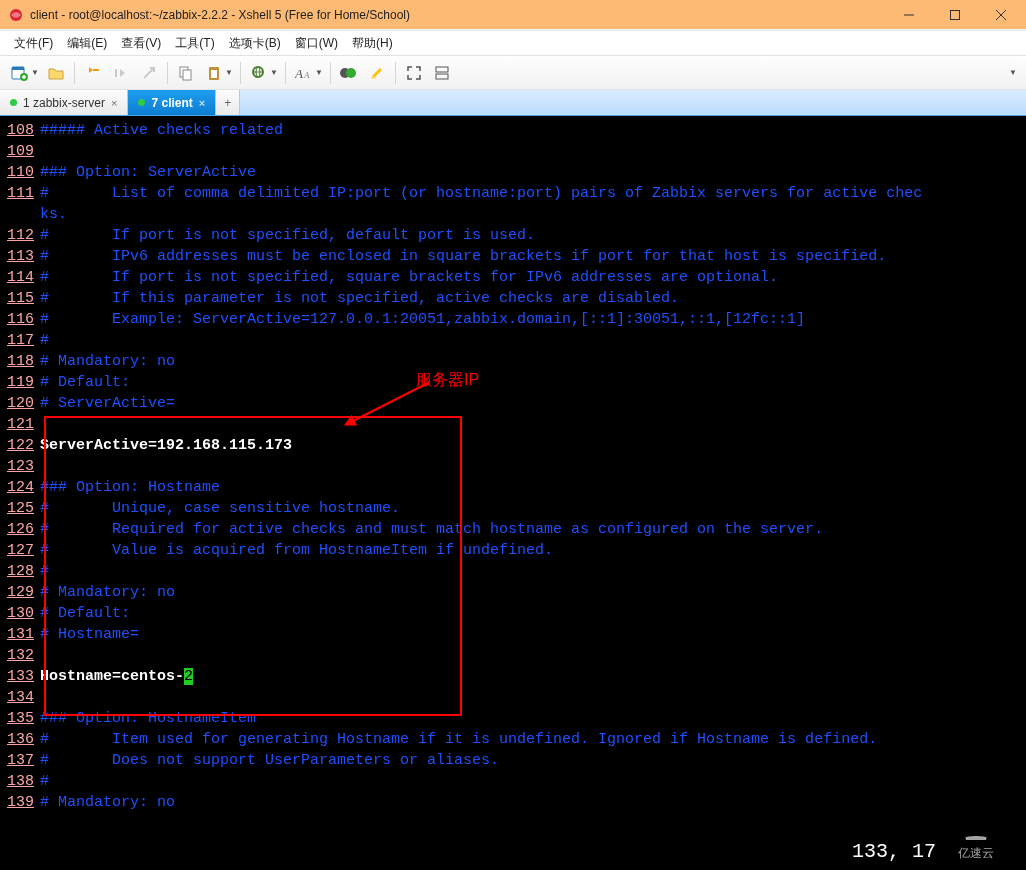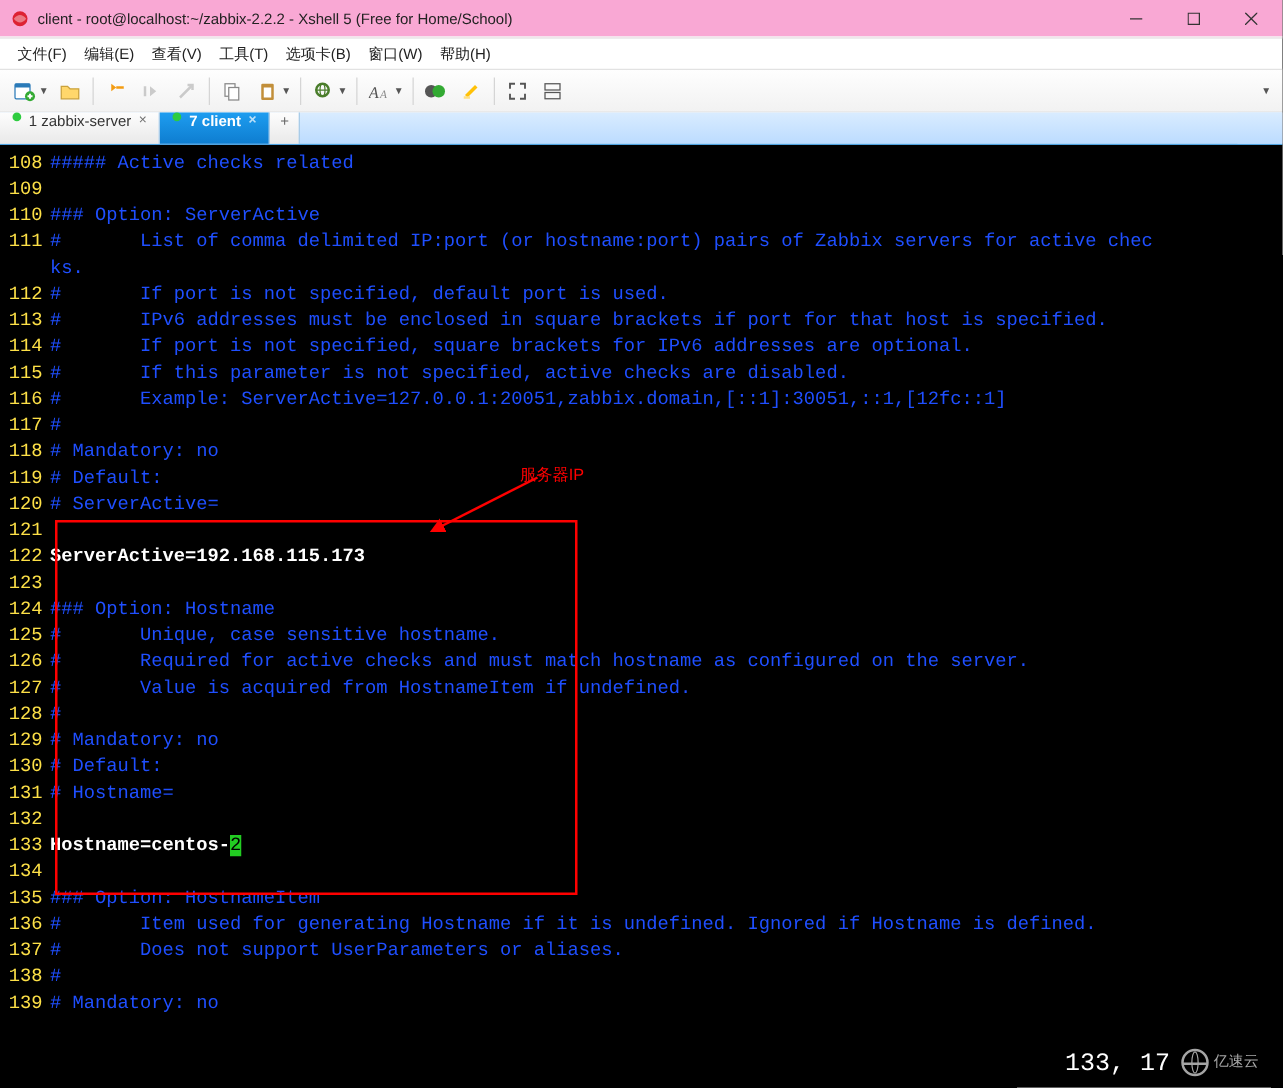--- a/index.html
+++ b/index.html
@@ -6,21 +6,21 @@
   body {
     width:1026px; height:870px;
     font-family: "Microsoft YaHei", "Segoe UI", sans-serif;
     font-size:12px;
     background:#fff;
     display:flex; flex-direction:column;
     overflow:hidden;
   }
   .titlebar {
     height:30px; display:flex; align-items:center; padding:0 2px 0 8px;
-    background:#f9a8d4; border-bottom:1px solid #f5f5f5;
+    background:#fdba74; border-bottom:1px solid #f5f5f5;
   }
   .title-icon { width:16px; height:16px; margin-right:6px; display:flex; align-items:center; justify-content:center; }
   .titlebar .title { flex:1; font-size:12px; color:#222; }
   .win-btns { display:flex; }
   .win-btn { width:46px; height:30px; display:flex; align-items:center; justify-content:center; color:#333; }
 
   .menubar {
     height:26px; display:flex; align-items:center; padding:0 8px;
     border-top:1px solid #e8e8e8; border-bottom:1px solid #e2e2e2; gap:2px;
   }
@@ -43,21 +43,21 @@
     border-bottom:1px solid #4fa3e0;
     position:relative;
   }
   .tabstrip::after{
     content:""; position:absolute; right:0; top:0; bottom:0; width:36px;
     background:linear-gradient(#d9ecff,#bcdcff);
     display:flex; align-items:center; justify-content:center;
   }
   .tab-arrows{ position:absolute; right:4px; top:0; bottom:0; display:flex; align-items:center; gap:2px; font-size:9px; color:#444; }
   .tab {
-    display:flex; align-items:flex-start; padding:0 10px; gap:6px;
+    display:flex; align-items:center; padding:0 10px; gap:6px;
     font-size:12px; border-right:1px solid #a9cce8; background:linear-gradient(#fdfdfd,#e9e9e9);
     color:#333; position:relative;
   }
   .tab.active {
     background:linear-gradient(#1e9df0,#0e7dd0);
     color:#fff; font-weight:bold;
   }
   .tab .dot { width:7px; height:7px; border-radius:50%; }
   .dot.green{ background:#2ecc40 }
   .tab .close{ font-size:11px; opacity:.7 }
@@ -70,48 +70,49 @@
     font-size:15px; line-height:21px;
   }
   .terminal {
     position:absolute; inset:0;
     padding:4px 0 4px 2px;
     white-space:pre;
     overflow:hidden;
   }
   .row { display:flex; }
   .ln {
-    width:38px; text-align:right; color:#fde047; padding-right:6px;
+    width:38px; text-align:right; color:#fca5a5; padding-right:6px;
     user-select:none;
+    text-decoration:underline;
   }
   .txt { flex:1; color:#1f4fff; }
   .txt .hi { color:#ffffff;font-weight:bold; }
   .txt .cur { background:#22cc22; color:#000; }
 
   .redbox {
     position:absolute;
     left:44px; top:300px;
     width:418px; height:300px;
     border:2px solid #ff0000;
     pointer-events:none;
   }
   .arrow-svg{ position:absolute; left:335px; top:258px; pointer-events:none; }
   .annot{
     position:absolute; left:416px; top:253px;
-    color:#ff0000; font-family:"SimSun","Microsoft YaHei",sans-serif; font-size:13px;
+    color:#ff0000; font-family:"SimSun","Microsoft YaHei",sans-serif; font-size:16px;
     pointer-events:none;
   }
   .status{
     position:absolute; right:90px; bottom:8px; color:#fff; font-size:20px;
     font-family: "NSimSun","Courier New",monospace;
   }
   .watermark{
     position:absolute; right:8px; bottom:6px; width:84px; height:28px;
     display:flex; align-items:center; justify-content:center; gap:4px;
-    color:#d0d0d0; opacity:.8;
+    color:#d0d0d0; opacity:.8;flex-direction:column;
   }
   .watermark .globe{
     width:22px;height:22px;border:2px solid #cfcfcf;border-radius:50%;
     position:relative;
   }
   .watermark .globe::before, .watermark .globe::after{
     content:"";position:absolute;border:1px solid #cfcfcf;border-radius:50%;
   }
   .watermark .globe::before{inset:0 6px;}
   .watermark .globe::after{left:-1px;right:-1px;top:50%;height:0;border-radius:0;}

